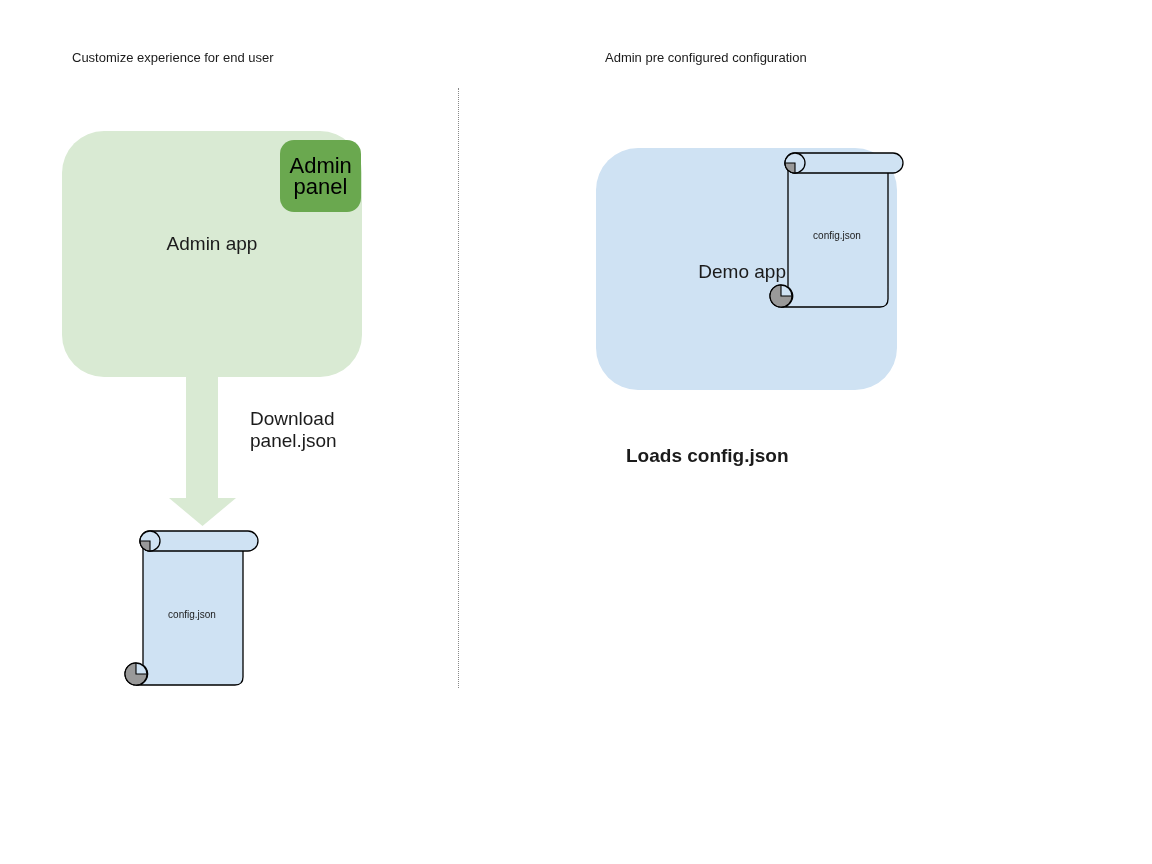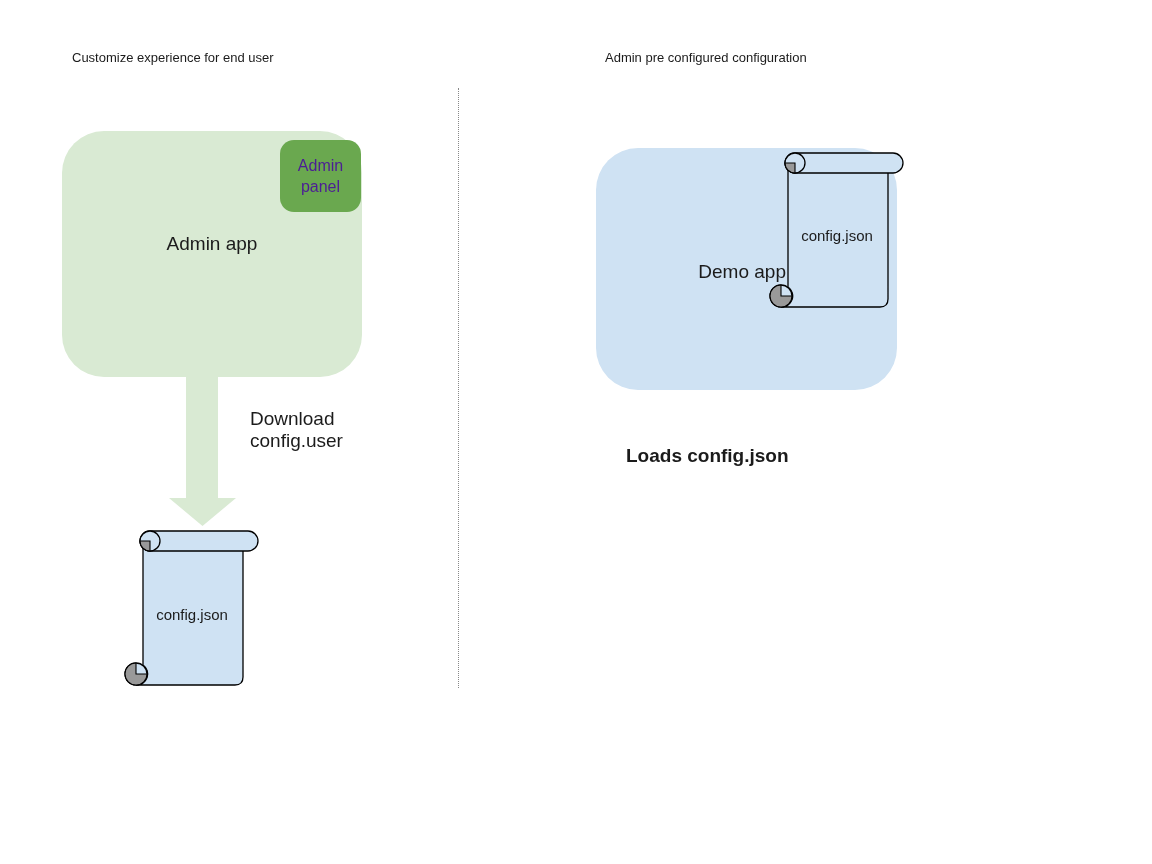--- a/index.html
+++ b/index.html
@@ -6,26 +6,26 @@
   body{width:1152px;height:864px;position:relative;overflow:hidden;
        font-family:"Liberation Sans",sans-serif;color:#1b1b1b;}
   .abs{position:absolute;}
   .title{font-size:13px;line-height:24px;white-space:nowrap;}
   .label{font-size:19px;line-height:23px;}
   .divider{left:458px;top:88px;height:600px;width:0;border-left:1px dotted #888888;}
   .admin-app{left:62px;top:131px;width:300px;height:246px;border-radius:42px;background:#d9ead3;}
   .admin-app-label{left:62px;top:232px;width:300px;text-align:center;}
   .admin-panel{left:280px;top:140px;width:81px;height:72px;border-radius:14px;background:#6aa84f;
                display:flex;align-items:center;justify-content:center;}
-  .admin-panel-label{font-size:16px;line-height:21px;width:62px;text-align:center;color:#4c1d95;}
+  .admin-panel-label{font-size:22px;line-height:21px;width:62px;text-align:center;color:#000000;}
   .down-arrow{left:165px;top:375px;}
   .arrow-label{left:250px;top:408px;width:104px;font-size:19px;line-height:22px;}
   .scroll-left{left:124px;top:529px;}
   .scroll-right{left:769px;top:151px;}
-  .config-label{font-size:15px;line-height:18px;text-align:center;width:100px;}
+  .config-label{font-size:10px;line-height:18px;text-align:center;width:100px;}
   .config-left{left:142px;top:606px;}
   .config-right{left:787px;top:227px;}
   .demo-app{left:596px;top:148px;width:301px;height:242px;border-radius:42px;background:#cfe2f3;}
   .demo-app-label{left:616px;top:260px;width:170px;text-align:right;}
   .caption{left:626px;top:444px;font-size:19px;line-height:23px;white-space:nowrap;font-weight:bold;}
   .sfill{fill:#cfe2f3;stroke:#000000;stroke-width:1.3px;}
   .sgray{fill:#999999;stroke:#000000;stroke-width:1.1px;}
   svg{display:block;}
 </style>
 </head>
@@ -51,21 +51,21 @@
 <div class="abs admin-app-label label">Admin app</div>
 <div class="abs admin-panel">
   <div class="admin-panel-label">Admin panel</div>
 </div>
 
 <div class="abs down-arrow">
   <svg width="75" height="152" viewBox="0 0 75 152">
     <polygon points="21,0 53,0 53,123 71,123 37.5,151 4,123 21,123" fill="#d9ead3"></polygon>
   </svg>
 </div>
-<div class="abs arrow-label">Download config.user</div>
+<div class="abs arrow-label">Download panel.json</div>
 
 <div class="abs scroll-left">
   <svg width="140" height="162" viewBox="0 0 140 162">
       <use href="#scroll-shape"></use>
     </svg>
 </div>
 <div class="abs config-label config-left">config.json</div>
 
 <div class="abs demo-app"></div>
 <div class="abs demo-app-label label">Demo app</div>

